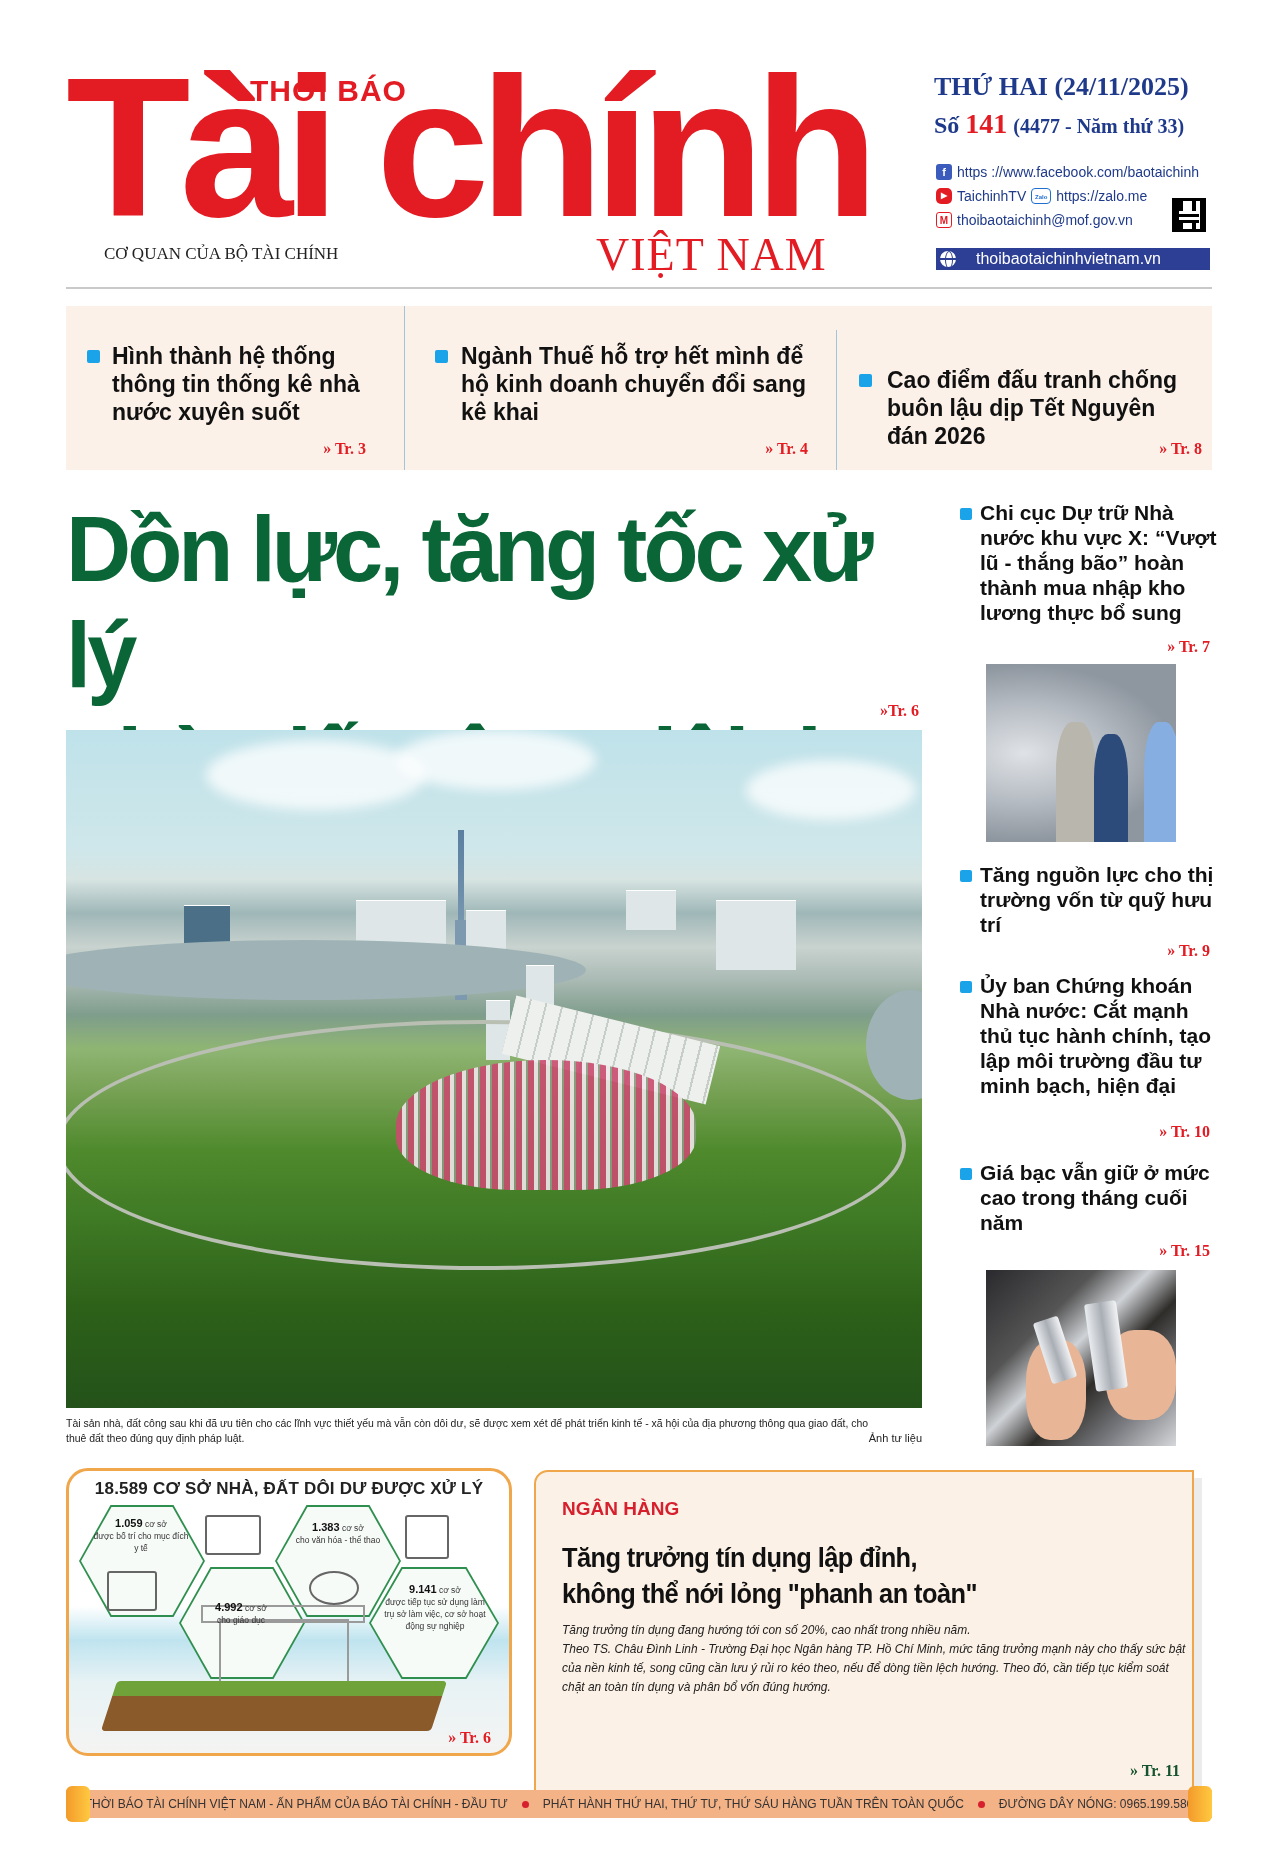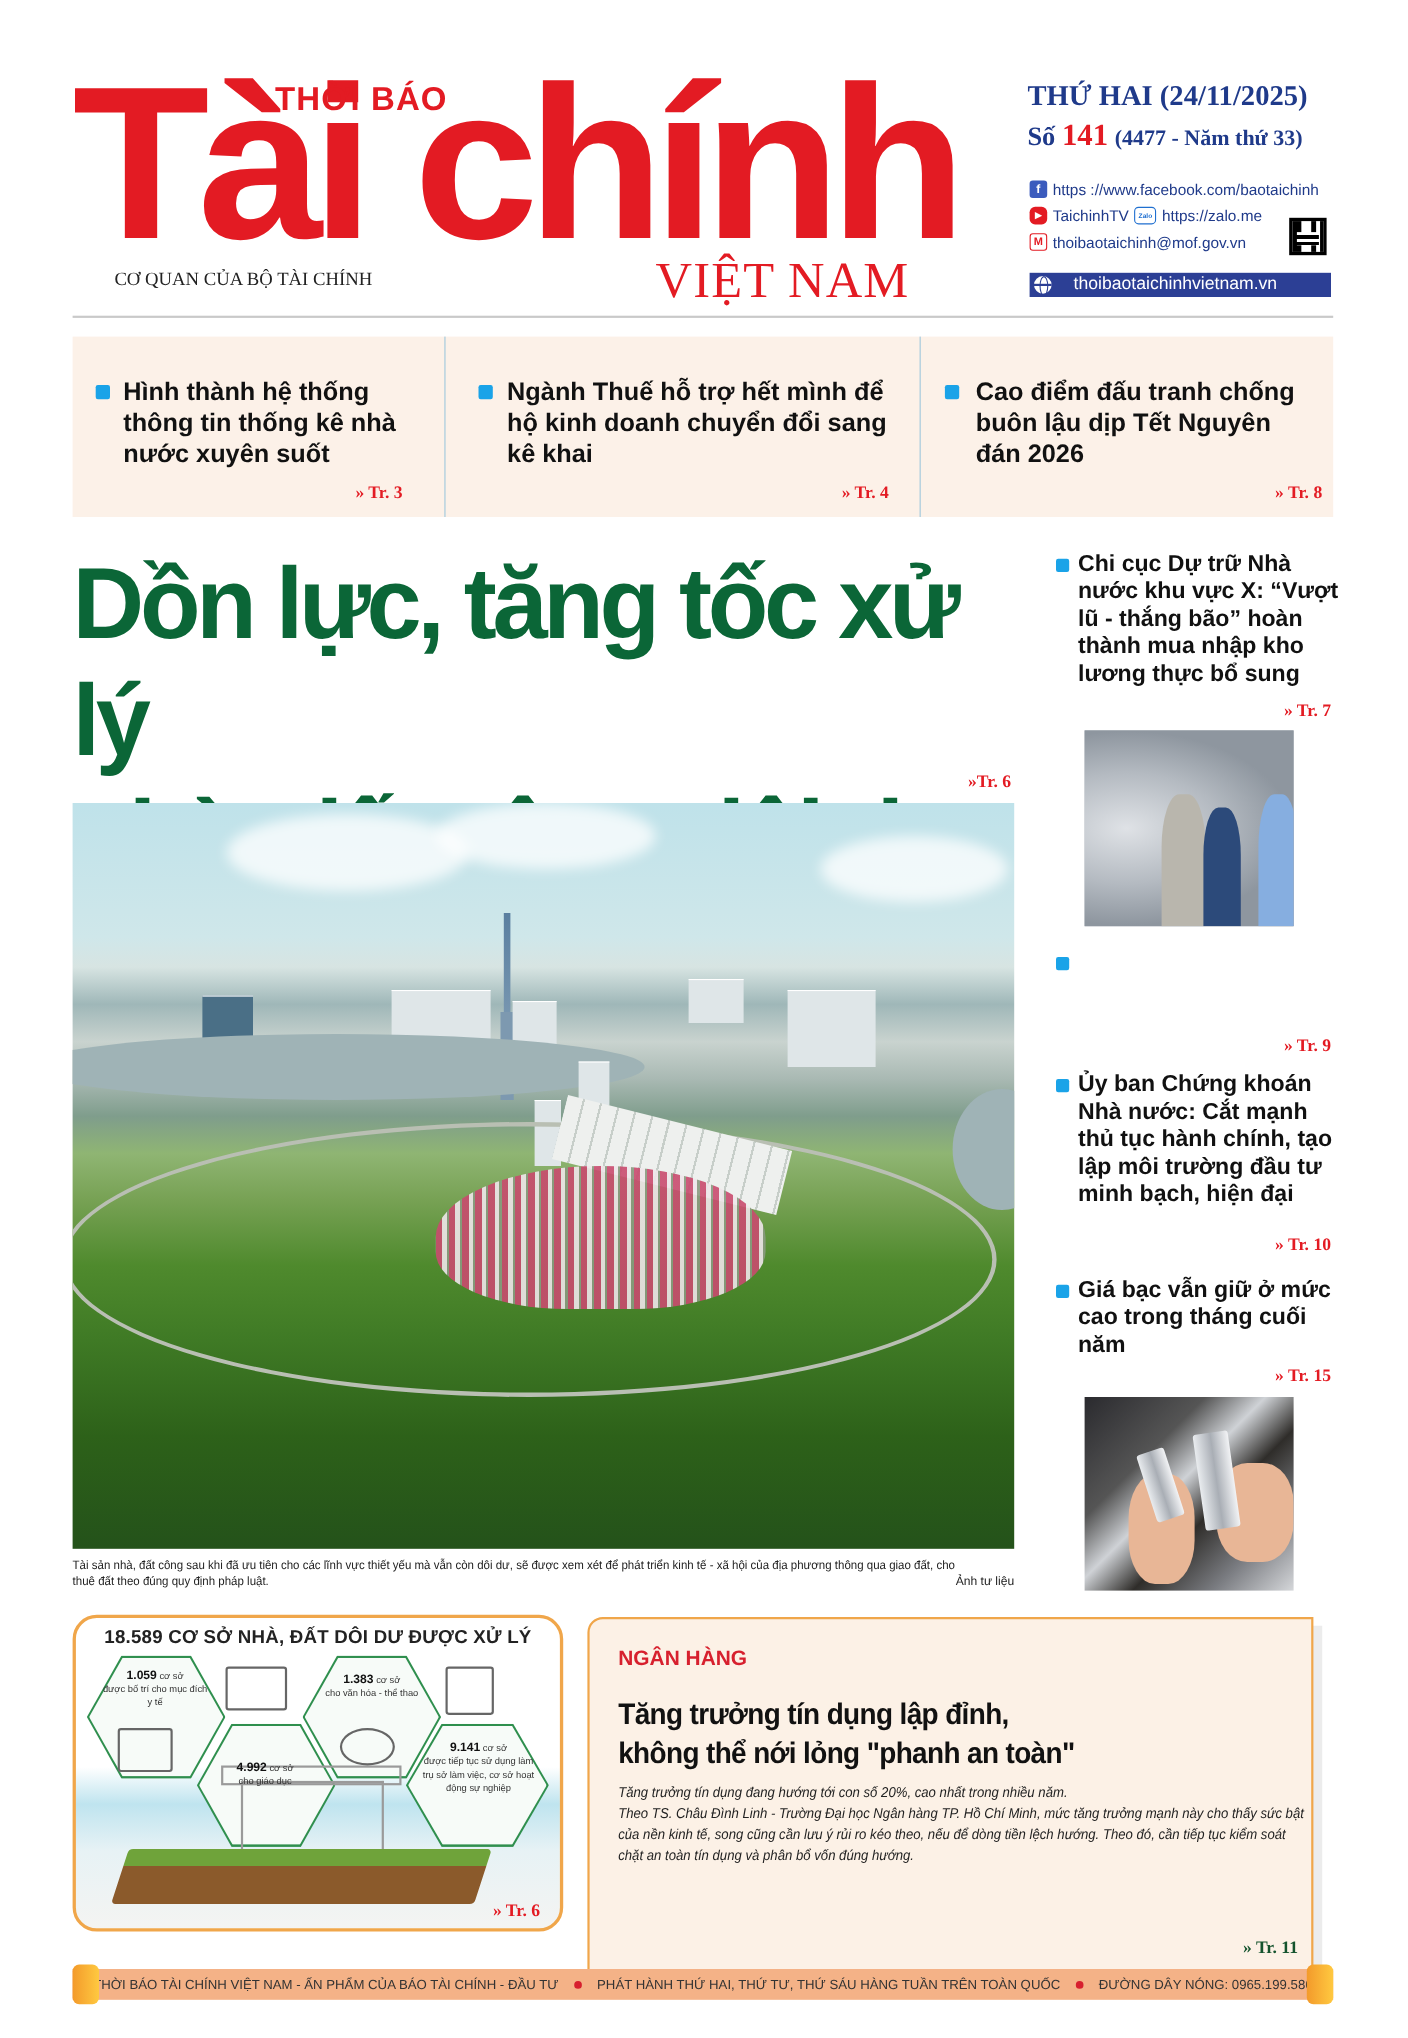--- a/index.html
+++ b/index.html
@@ -35,21 +35,21 @@
   .globe { position: absolute; left: 2px; top: 1px; width: 20px; height: 20px; border-radius: 50%; border: 2px solid #2c3f95; background: #fff; }
   .globe::before { content:""; position:absolute; left:5px; top:0; width:6px; height:16px; border:1.5px solid #2c3f95; border-radius:50%; }
   .globe::after { content:""; position:absolute; left:0; top:7px; width:16px; height:1.5px; background:#2c3f95; }
 
   
   .teasers { position: absolute; left: 66px; top: 306px; width: 1146px; height: 164px; background: #fcf1e8; display: flex; }
   .teaser { position: relative; flex: 1; padding: 36px 20px 0 46px; }
   .teaser + .teaser { border-left: 1px solid #9ec7dc; }
   .teaser:nth-child(1) { flex: 0 0 338px; }
   .teaser:nth-child(2) { flex: 0 0 432px; padding-left: 56px; }
-  .teaser:nth-child(3) { flex: 1; padding-left: 50px; }
+  .teaser:nth-child(3) { flex: 1; padding-left: 50px; margin-top: 24px; }
   .teaser::before { content: ""; position: absolute; width: 13px; height: 13px; background: #1aa3e8; border-radius: 2px; left: 21px; top: 44px; }
   .teaser:nth-child(2)::before { left: 30px; }
   .teaser:nth-child(3)::before { left: 22px; }
   .teaser-title { font-weight: 700; font-size: 23px; line-height: 28px; color: #111; }
   .page-ref { position: absolute; bottom: 12px; right: 38px; font-family: "Liberation Serif", serif; font-weight: 700; font-size: 16px; color: #e31b23; }
   .teaser:nth-child(2) .page-ref { right: 28px; }
   .teaser:nth-child(3) .page-ref { right: 10px; }
 
   
   .headline { position: absolute; left: 66px; top: 496px; width: 880px; font-family: "Liberation Sans", sans-serif; font-weight: 900; font-size: 92px; line-height: 106px; color: #0b6637; letter-spacing: -4px; transform: scaleX(0.98); transform-origin: left top; }
@@ -201,20 +201,21 @@
     <div class="side-title">Chi cục Dự trữ Nhà nước khu vực X: “Vượt lũ - thắng bão” hoàn thành mua nhập kho lương thực bổ sung</div>
     <div class="side-ref" style="top:138px;">» Tr. 7</div>
   </article>
   <div class="side-photo rice-photo">
     <div class="person" style="left:70px;width:40px;height:120px;background:#b9b6ad;"></div>
     <div class="person" style="left:108px;width:34px;height:108px;background:#2c4a7a;"></div>
     <div class="person" style="left:158px;width:36px;height:120px;background:#86aee0;"></div>
   </div>
 
   <article class="side-item" style="top:862px;height:100px;">
+    <div class="side-title">Tăng nguồn lực cho thị trường vốn từ quỹ hưu trí</div>
     <div class="side-ref" style="top:80px;">» Tr. 9</div>
   </article>
 
   <article class="side-item" style="top:973px;height:170px;">
     <div class="side-title">Ủy ban Chứng khoán Nhà nước: Cắt mạnh thủ tục hành chính, tạo lập môi trường đầu tư minh bạch, hiện đại</div>
     <div class="side-ref" style="top:150px;">» Tr. 10</div>
   </article>
 
   <article class="side-item" style="top:1160px;height:100px;">
     <div class="side-title">Giá bạc vẫn giữ ở mức cao trong tháng cuối năm</div>

